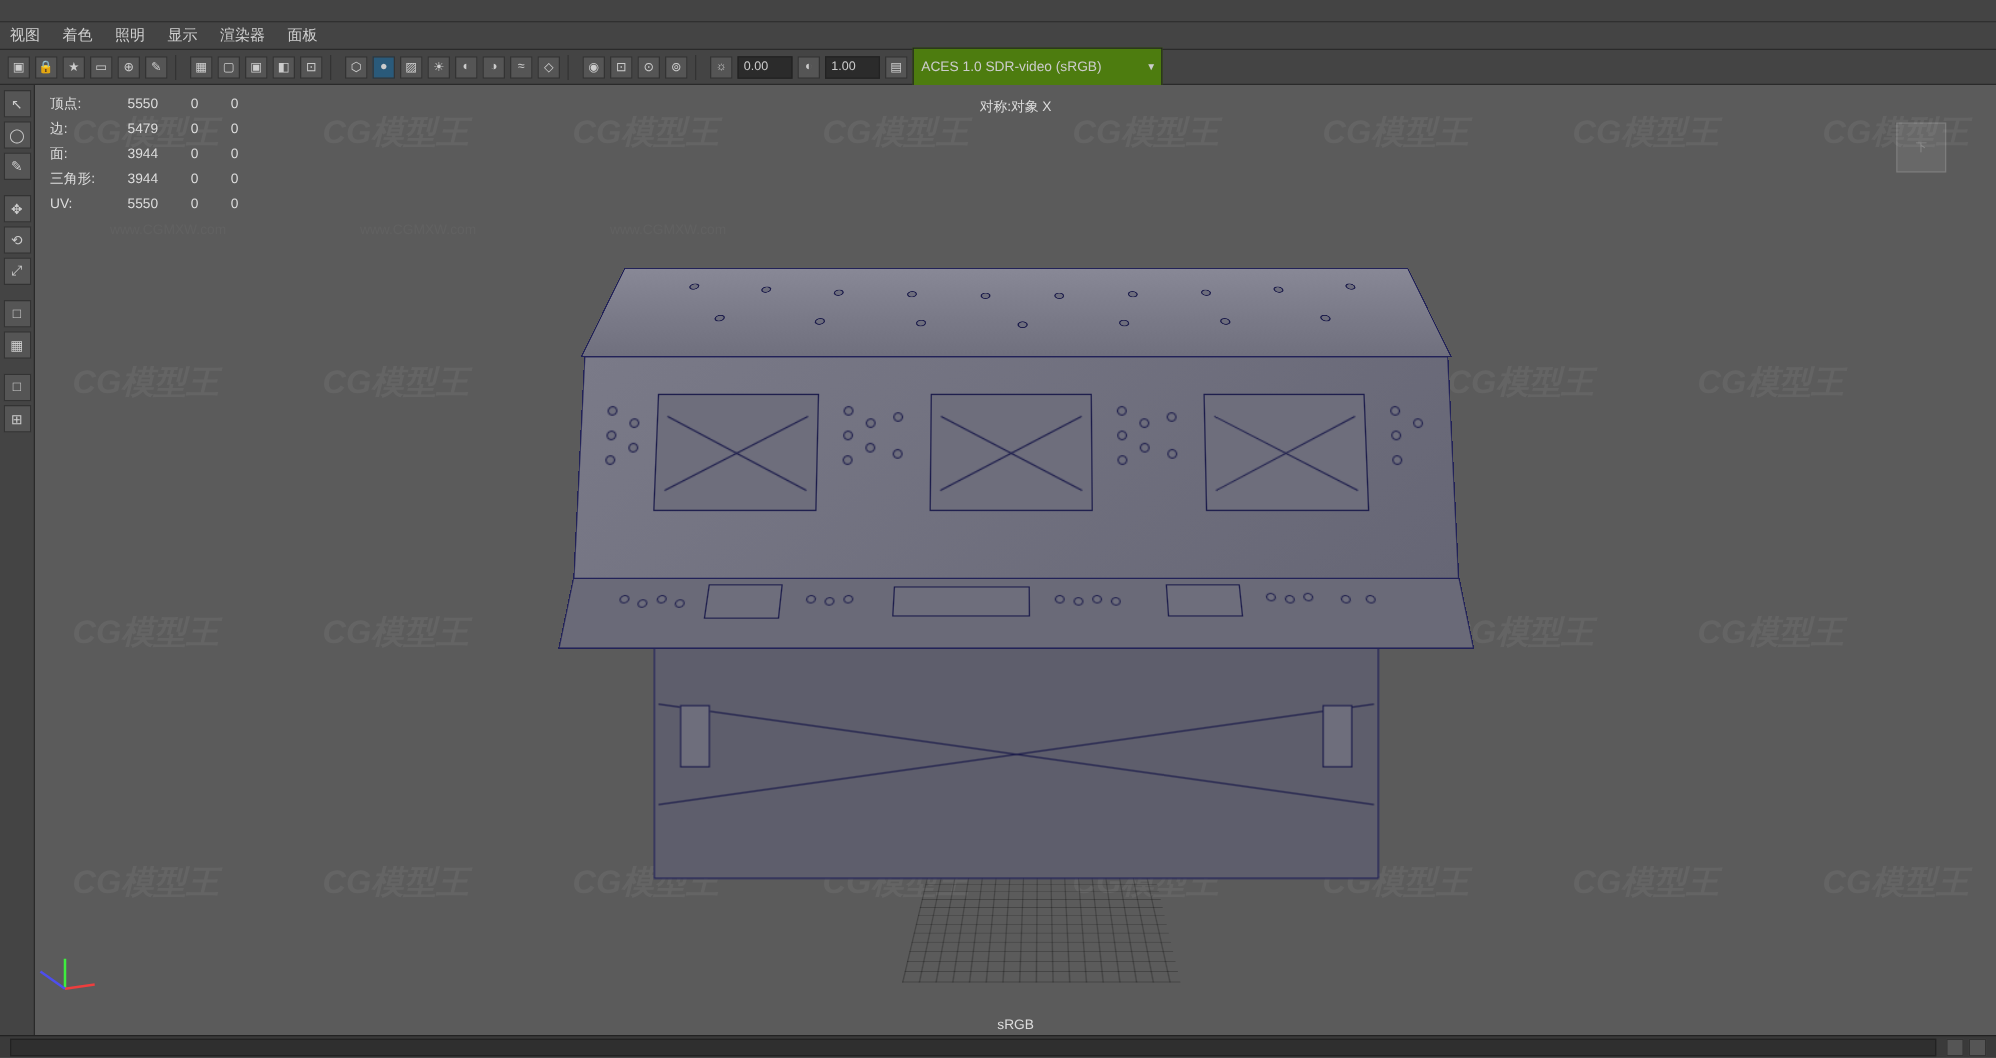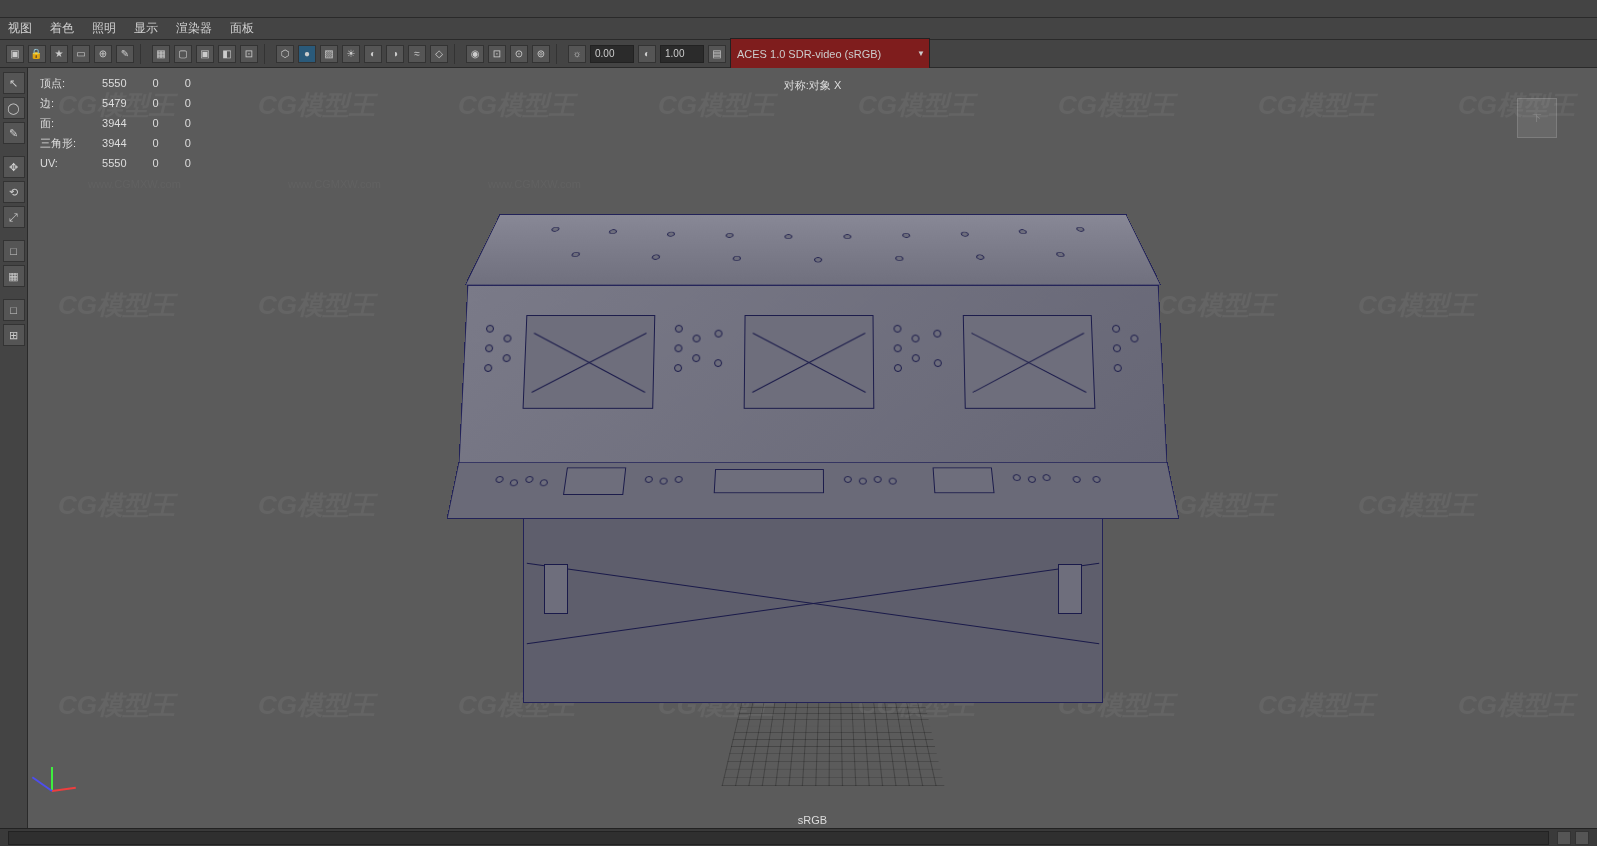--- a/index.html
+++ b/index.html
@@ -61,21 +61,21 @@
 .tb-field {
   background: #2b2b2b;
   border: 1px solid #222;
   color: #ccc;
   width: 44px;
   height: 18px;
   font-size: 10px;
   padding: 0 4px;
 }
 .tb-dropdown {
-  background: #7f1d1d;
+  background: #4d7c0f;
   border: 1px solid #222;
   color: #ccc;
   height: 32px;
   font-size: 11px;
   padding: 0 18px 0 6px;
   display: flex;
   align-items: center;
   position: relative;
   min-width: 200px;
 }

